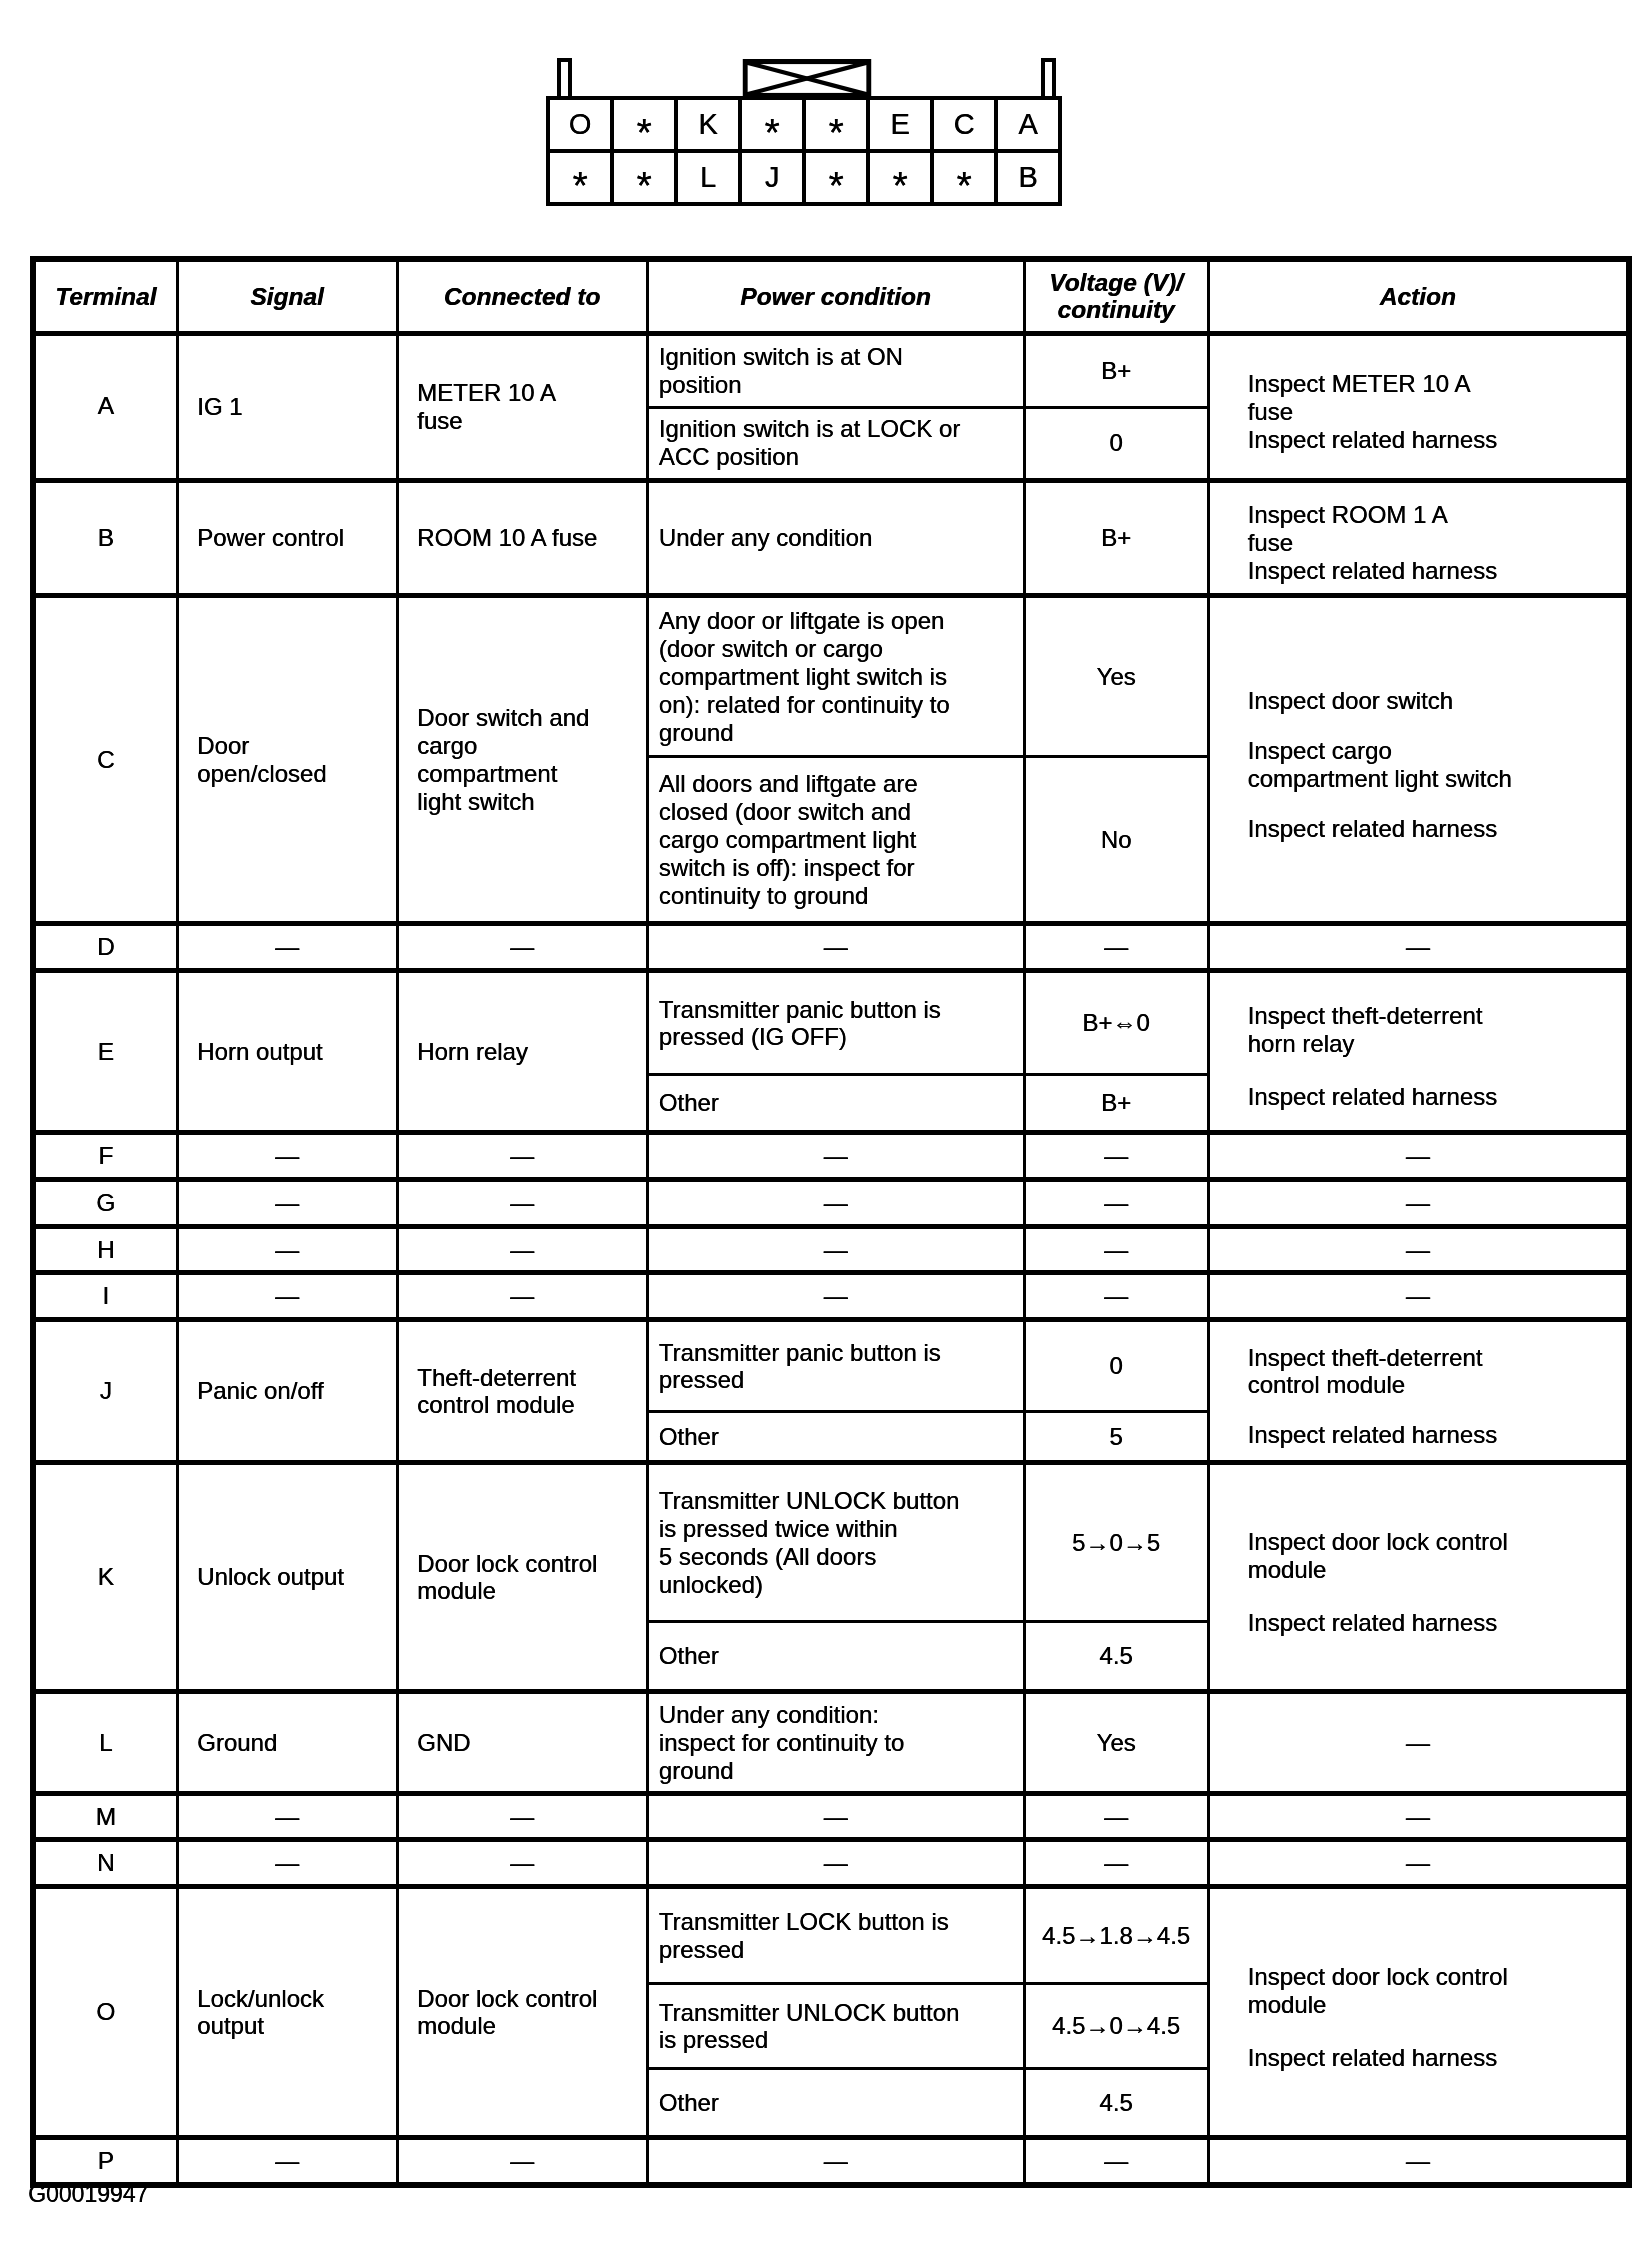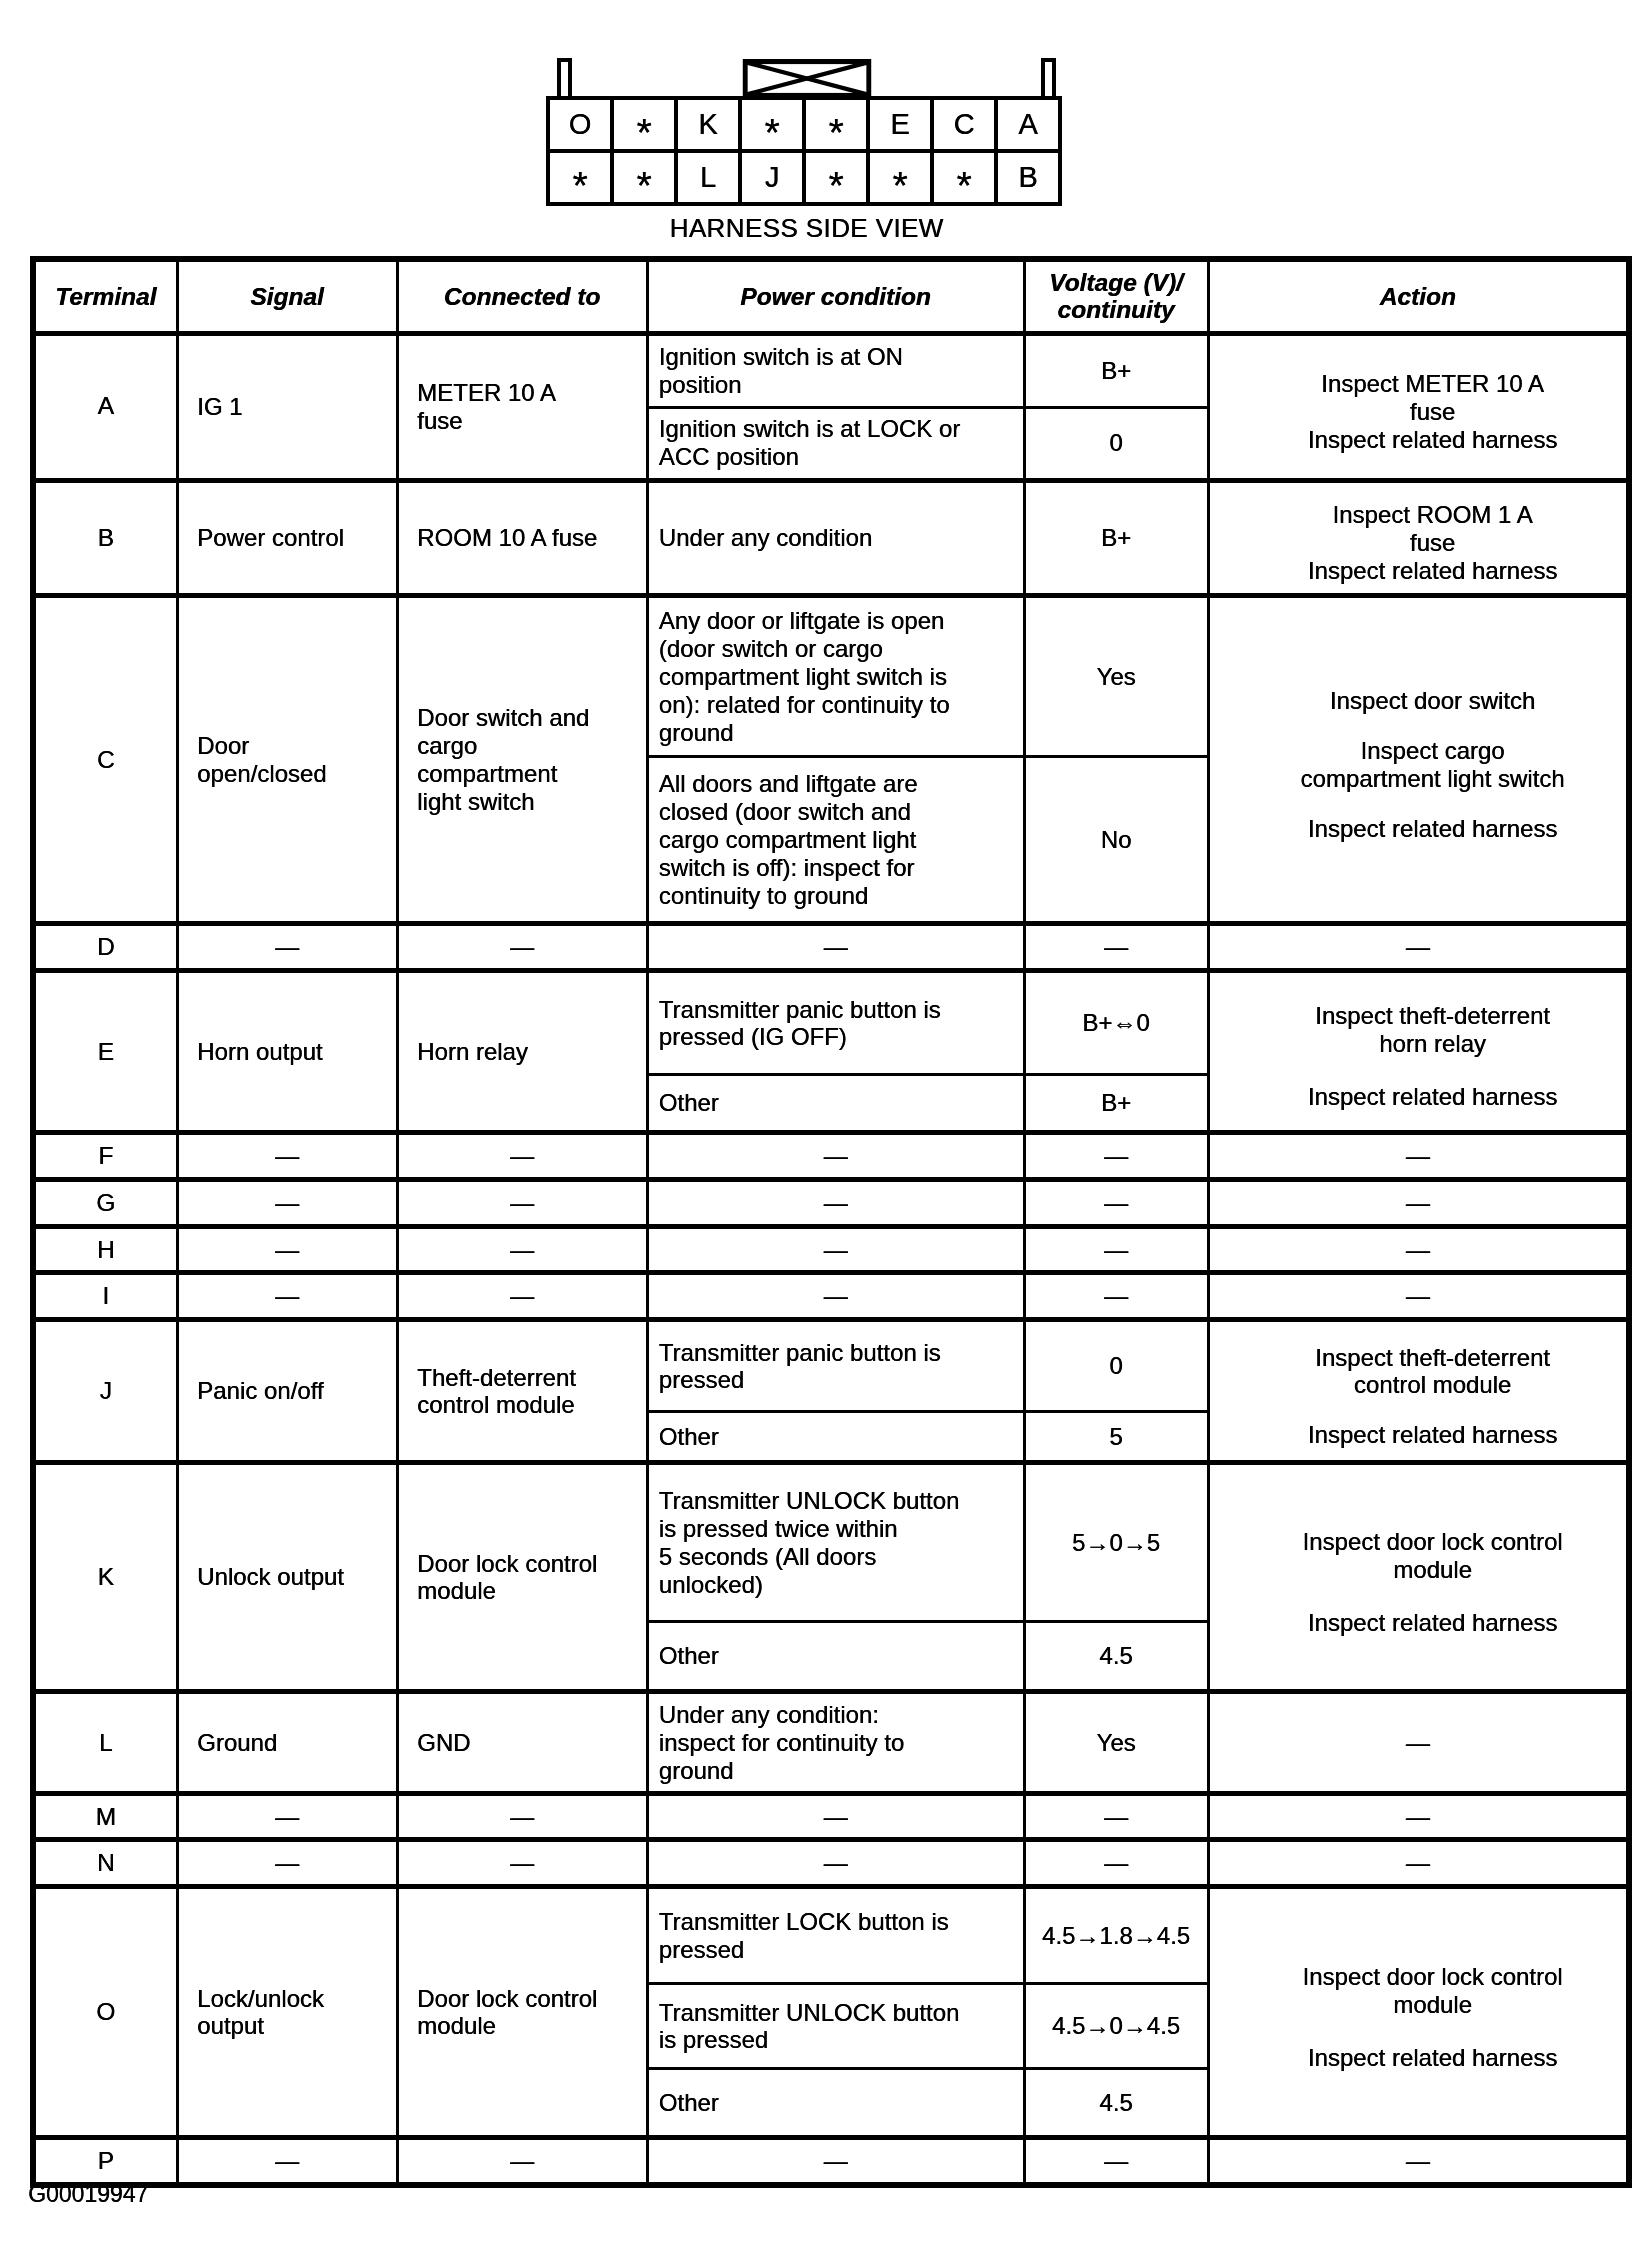--- a/index.html
+++ b/index.html
@@ -48,21 +48,21 @@
   .terminal-table thead tr { height: 74px; font-style: italic; }
   .terminal-table thead th {
     font-weight: bold; font-size: 24.5px; text-align: center;
     white-space: pre-line; line-height: 1.12; padding: 1.7px;
   }
   tr.major > th, tr.major > td { border-top-width: 5.1px; }
   .t-terminal { text-align: center; font-size: 24.5px; padding: 1.7px; }
   .t-text { text-align: left; padding: 5.1px 6.8px 5.1px 18.6px; white-space: pre-line; }
   .t-cond { text-align: left; padding: 6.8px 6.8px 6.8px 10.2px; white-space: pre-line; }
   .t-volt { text-align: center; padding: 1.7px; white-space: nowrap; }
-  .t-action { text-align: center; vertical-align: top; padding: 18.6px 8.5px 8.5px 38px; }
+  .t-action { text-align: left; vertical-align: top; padding: 18.6px 8.5px 8.5px 38px; }
   .t-action p { margin: 0; white-space: pre-line; }
   .t-action p + p { margin-top: var(--gap, 0px); }
   td.dash { text-align: center !important; padding: 1.7px !important; vertical-align: middle !important; }
 
   .figure-id { position: absolute; left: 28px; top: 2181px; font-size: 23px; text-shadow: 0.4px 0 currentColor; }
 </style>
 </head>
 <body>
 
 <div class="page">
@@ -88,21 +88,20 @@
         <div class="pin-cell">A</div>
         <div class="pin-cell star">*</div>
         <div class="pin-cell star">*</div>
         <div class="pin-cell">L</div>
         <div class="pin-cell">J</div>
         <div class="pin-cell star">*</div>
         <div class="pin-cell star">*</div>
         <div class="pin-cell star">*</div>
         <div class="pin-cell">B</div>
       </div>
-    <div class="harness-caption">HARNESS SIDE VIEW</div>
   </div>
 
   <table class="terminal-table">
     <colgroup>
       <col style="width:144px">
         <col style="width:220px">
         <col style="width:250px">
       <col style="width:377px">
         <col style="width:184px">
         <col style="width:421px">

